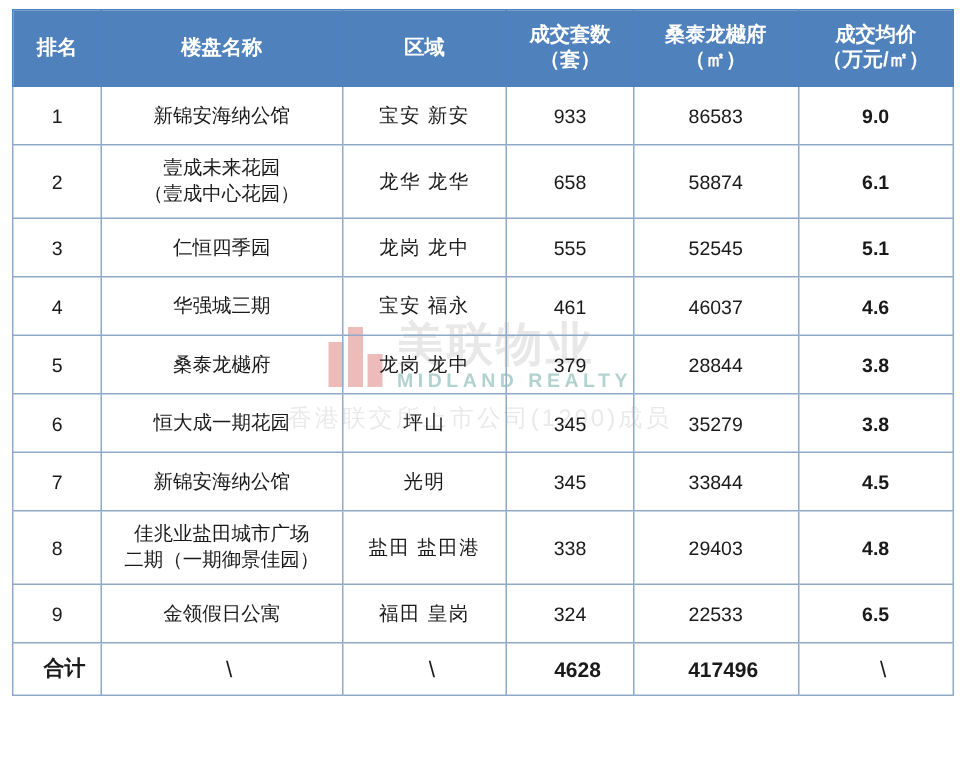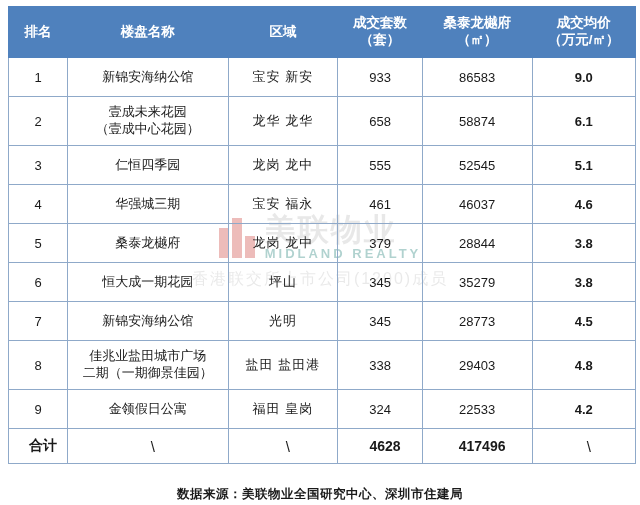--- a/index.html
+++ b/index.html
@@ -262,46 +262,45 @@
           <td class="region">坪山</td>
           <td>345</td>
           <td>35279</td>
           <td class="bold">3.8</td>
         </tr>
         <tr>
           <td>7</td>
           <td class="name">新锦安海纳公馆</td>
           <td class="region">光明</td>
           <td>345</td>
-          <td>28773</td>
+          <td>33844</td>
           <td class="bold">4.5</td>
         </tr>
         <tr class="tall">
           <td>8</td>
           <td class="name">佳兆业盐田城市广场<br>二期（一期御景佳园）</td>
           <td class="region">盐田  盐田港</td>
           <td>338</td>
           <td>29403</td>
           <td class="bold">4.8</td>
         </tr>
         <tr>
           <td>9</td>
           <td class="name">金领假日公寓</td>
           <td class="region">福田  皇岗</td>
           <td>324</td>
           <td>22533</td>
-          <td class="bold">4.2</td>
+          <td class="bold">6.5</td>
         </tr>
       </tbody>
     <tfoot>
       <tr>
         <td>合计</td>
         <td class="blank">\</td>
         <td class="blank">\</td>
         <td>4628</td>
         <td>417496</td>
         <td class="blank">\</td>
       </tr>
     </tfoot>
   </table>
 
-  <div id="source">数据来源：美联物业全国研究中心、深圳市住建局</div>
 </div>
 
 </body></html>

